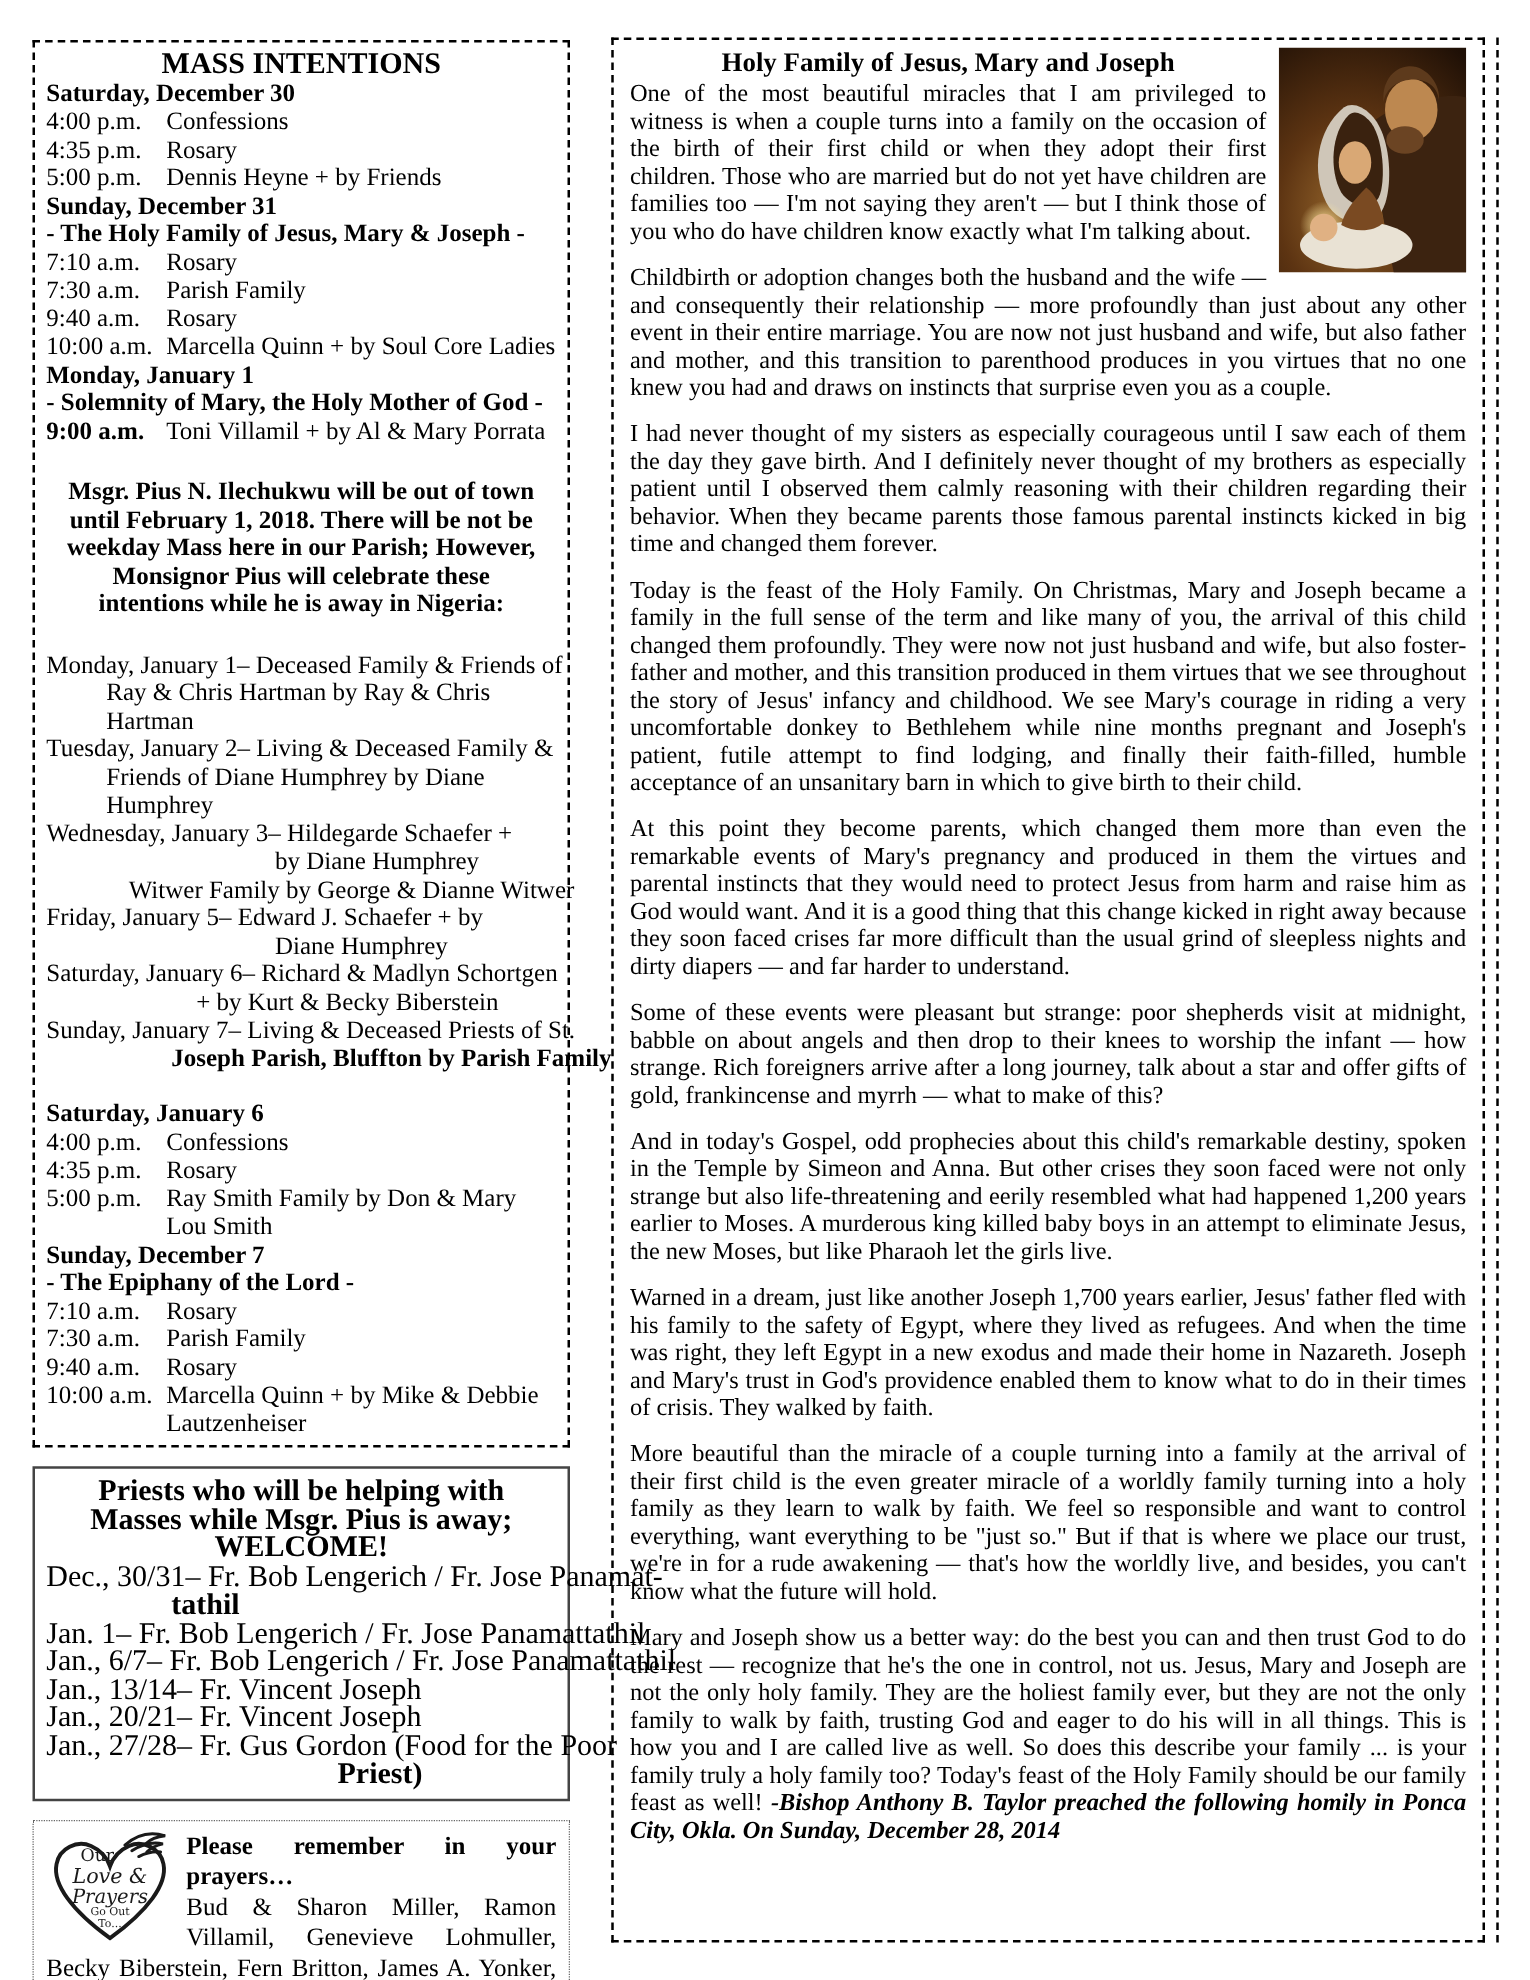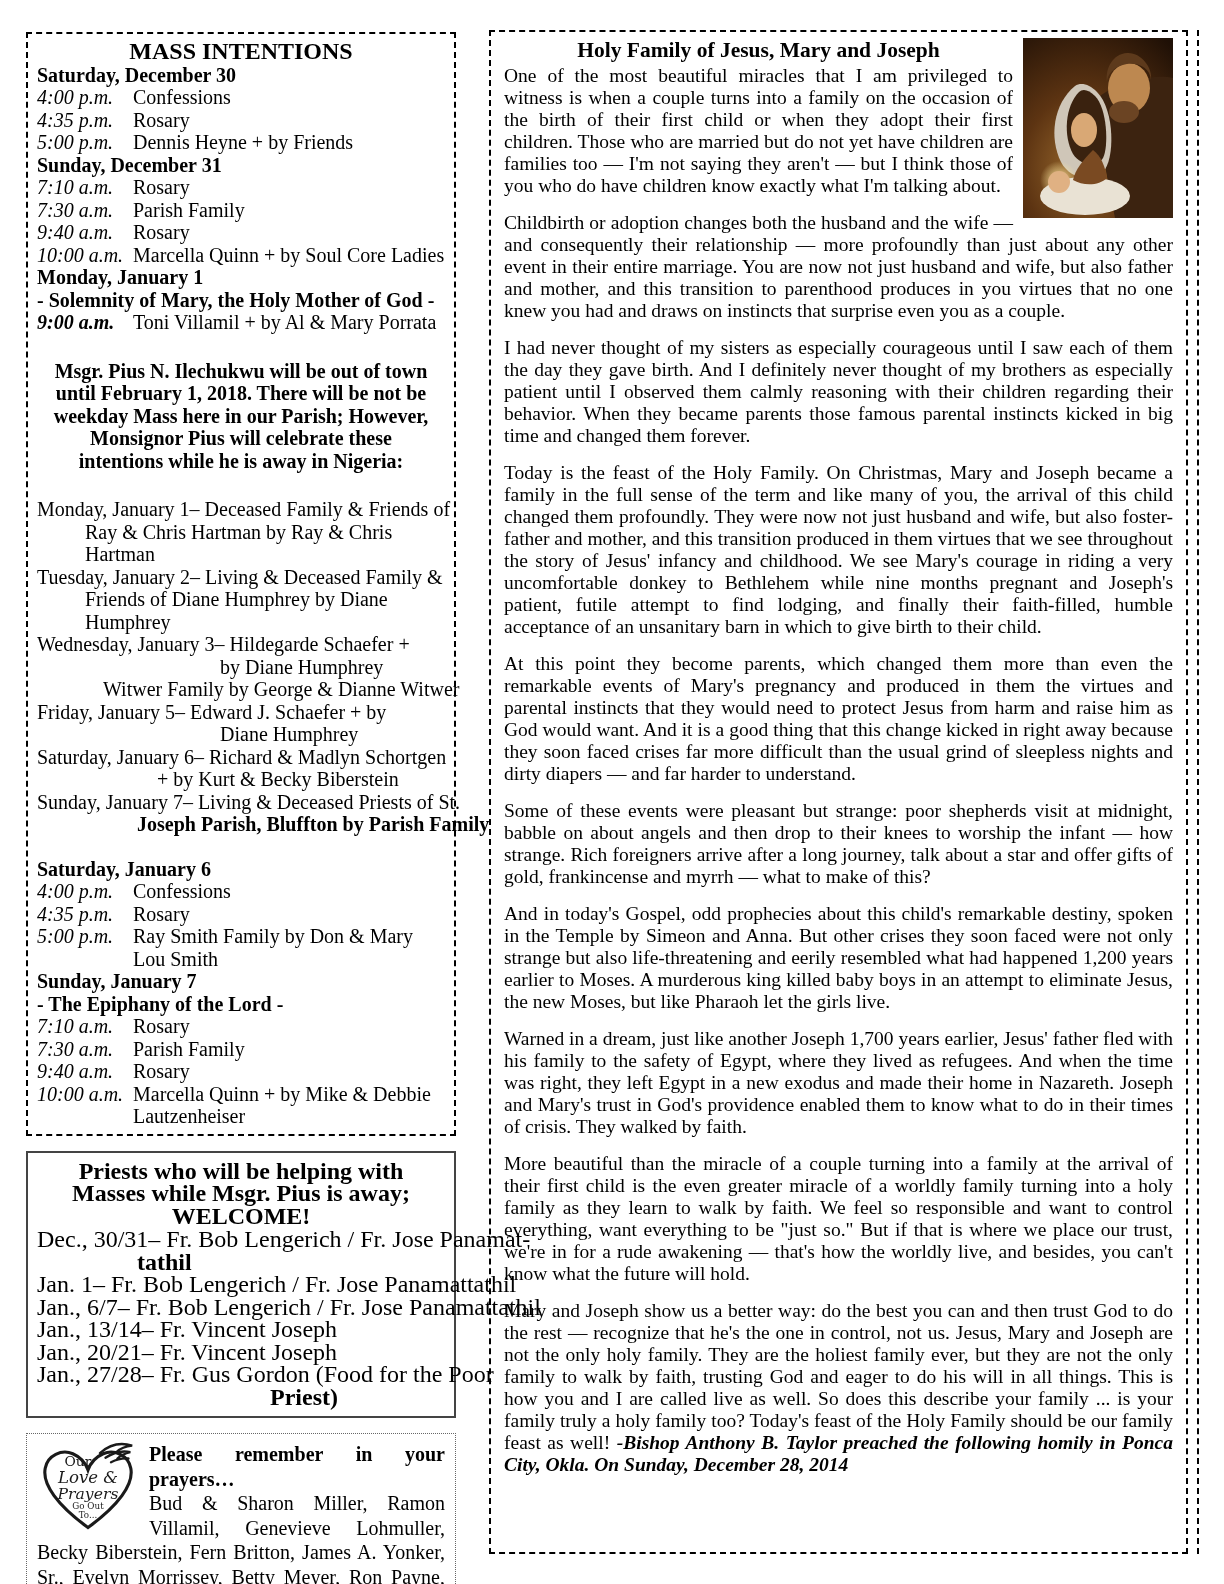--- a/index.html
+++ b/index.html
@@ -11,21 +11,21 @@
   
   .left-col{position:absolute;left:26px;top:32px;width:430px;}
   .box-mass{
     border:2px dashed #000;box-sizing:border-box;
     padding:4px 9px 6px 9px;min-height:1078px;
     font-size:20px;line-height:22.5px;
   }
   .mass-title{font-weight:bold;font-size:24px;text-align:center;margin:2px 0 1px 0;}
   .bold{font-weight:bold;}
   .sched-row{display:flex;}
-  .sched-time{flex:none;width:96px;font-style:italic;}
+  .sched-time{flex:none;width:96px;}
   .sched-text{flex:1;}
   .gap-lg{height:26px;}
   .gap-md{height:22px;}
   .notice{font-weight:bold;text-align:center;padding:0 10px;margin:0;}
   .line{white-space:nowrap;}
   .ind-0{margin-left:0;}
   .ind-1{margin-left:48px;white-space:normal;}
   .ind-2{margin-left:66px;}
   .ind-3{margin-left:100px;font-weight:bold;}
   .ind-4{margin-left:120px;}
@@ -73,20 +73,21 @@
         </div>
         <div class="sched-row">
           <span class="sched-time">4:35 p.m.</span>
           <span class="sched-text">Rosary</span>
         </div>
         <div class="sched-row">
           <span class="sched-time">5:00 p.m.</span>
           <span class="sched-text">Dennis Heyne + by Friends</span>
         </div>
         <div class="bold">Sunday, December 31</div>
+        <div class="bold">- The Holy Family of Jesus, Mary &amp; Joseph -</div>
         <div class="sched-row">
           <span class="sched-time">7:10 a.m.</span>
           <span class="sched-text">Rosary</span>
         </div>
         <div class="sched-row">
           <span class="sched-time">7:30 a.m.</span>
           <span class="sched-text">Parish Family</span>
         </div>
         <div class="sched-row">
           <span class="sched-time">9:40 a.m.</span>
@@ -132,21 +133,21 @@
           <span class="sched-text">Confessions</span>
         </div>
         <div class="sched-row">
           <span class="sched-time">4:35 p.m.</span>
           <span class="sched-text">Rosary</span>
         </div>
         <div class="sched-row">
           <span class="sched-time">5:00 p.m.</span>
           <span class="sched-text">Ray Smith Family by Don &amp; Mary Lou Smith</span>
         </div>
-        <div class="bold">Sunday, January 7</div>
+        <div class="bold">Sunday, December 7</div>
         <div class="bold">- The Epiphany of the Lord -</div>
         <div class="sched-row">
           <span class="sched-time">7:10 a.m.</span>
           <span class="sched-text">Rosary</span>
         </div>
         <div class="sched-row">
           <span class="sched-time">7:30 a.m.</span>
           <span class="sched-text">Parish Family</span>
         </div>
         <div class="sched-row">

